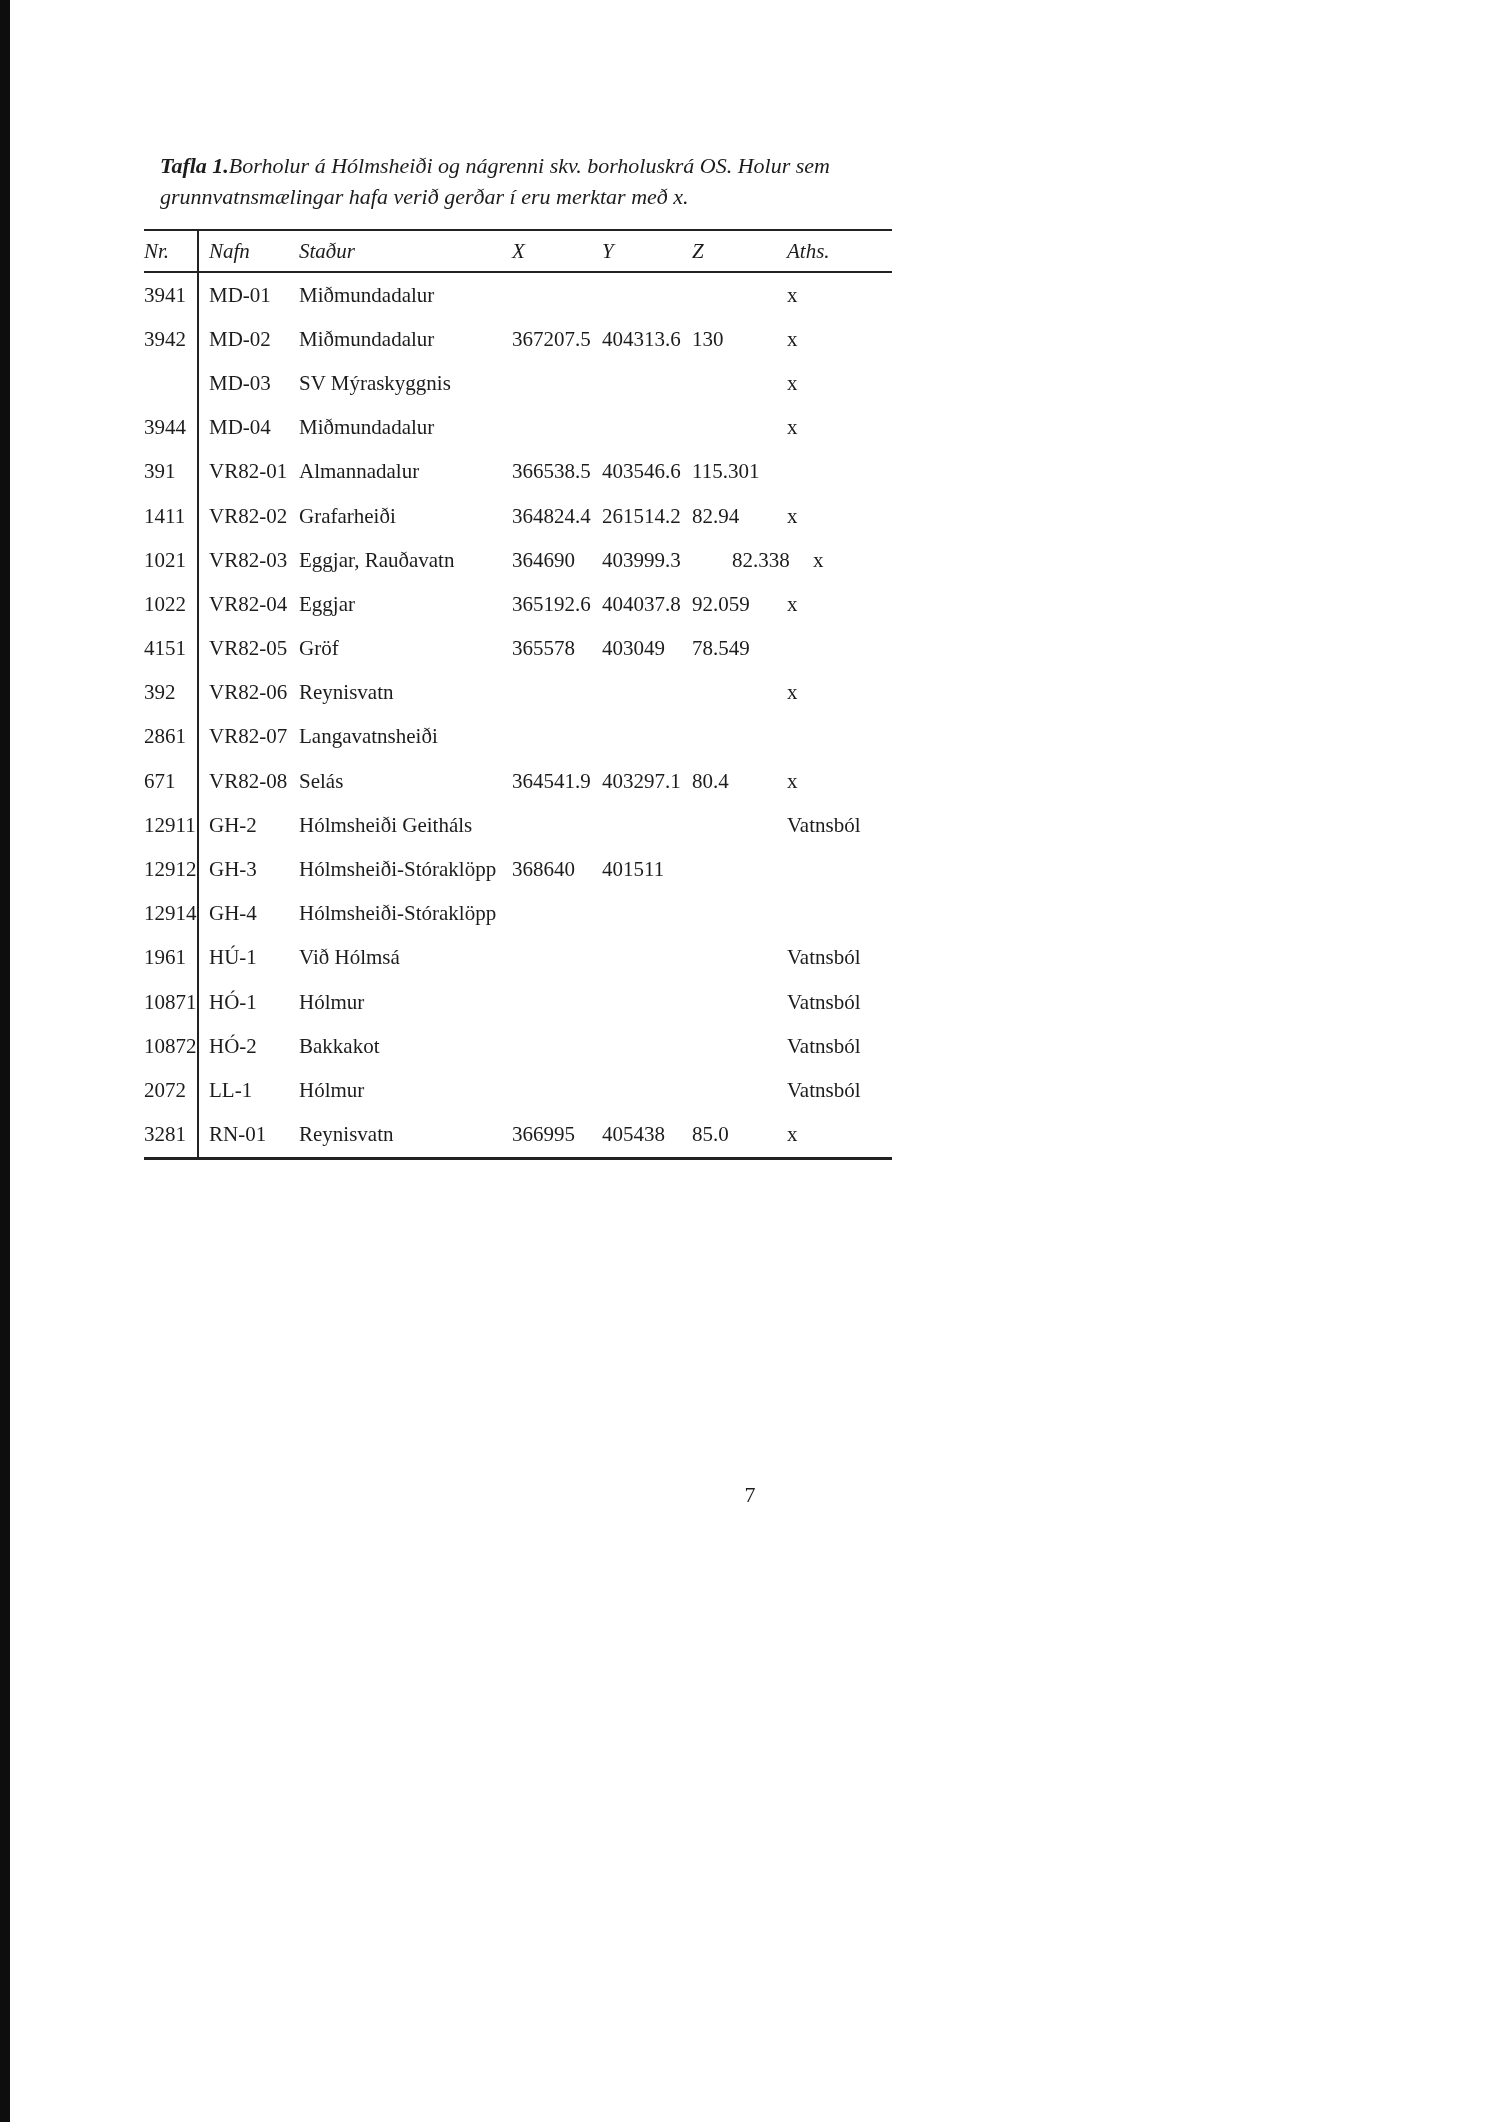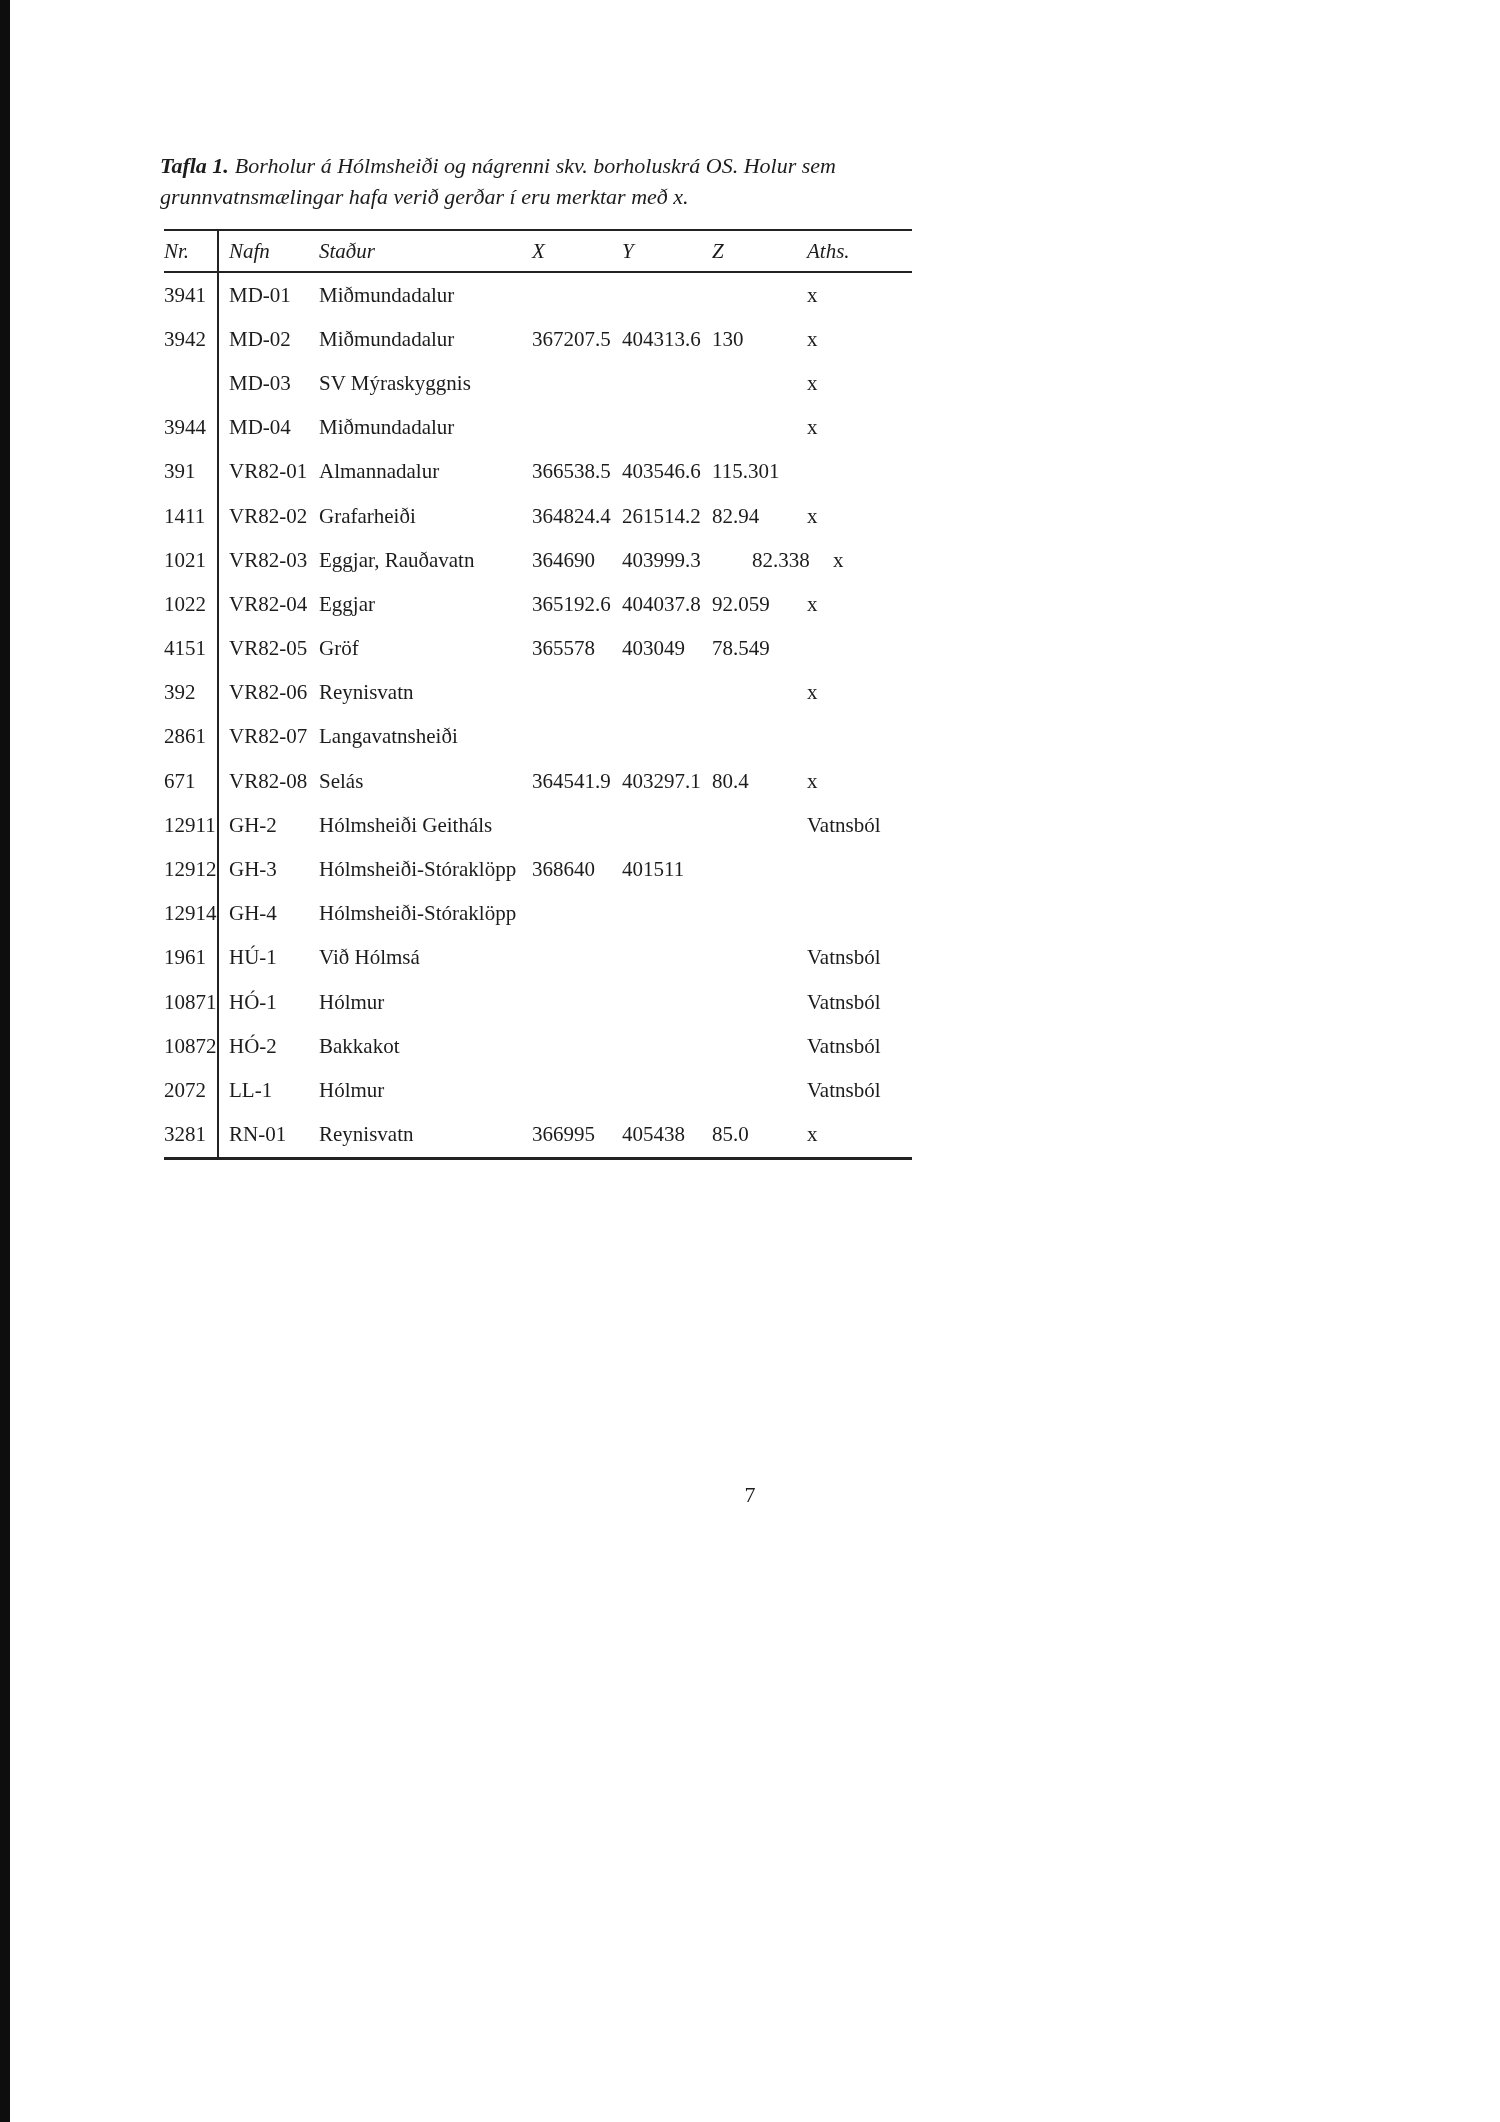--- a/index.html
+++ b/index.html
@@ -27,25 +27,24 @@
     position: absolute;
     left: 160px;
     top: 150px;
     width: 720px;
     font-size: 22px;
     line-height: 31px;
     font-style: italic;
   }
   .cap-label {
     font-weight: bold;
-    margin-right: 6px;
   }
   .datatable {
     position: absolute;
-    left: 164px;
+    left: 144px;
     top: 229px;
     width: 748px;
   }
   .table-header {
     display: grid;
     grid-template-columns: 55px 90px 223px 90px 90px 95px 105px;
     height: 40px;
     border-top: 2px solid #222222;
     border-bottom: 2px solid #222222;
     font-style: italic;

